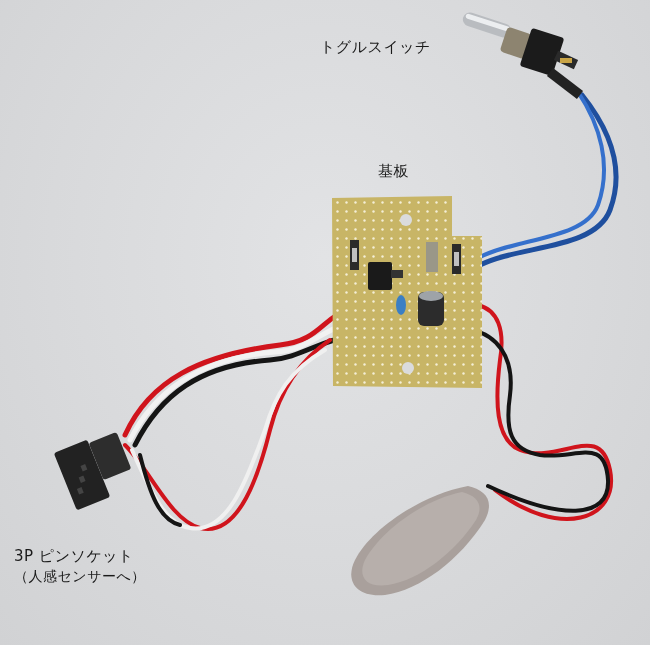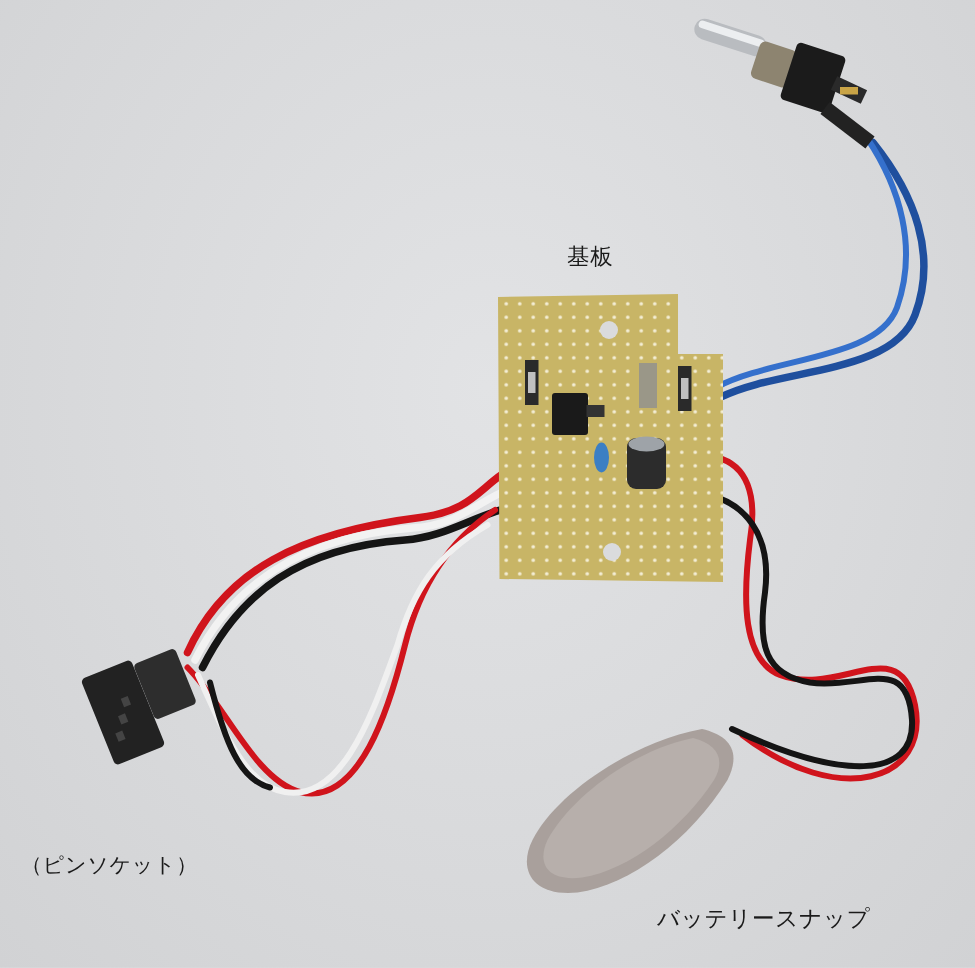--- a/index.html
+++ b/index.html
@@ -90,16 +90,17 @@
       <ellipse cx="431" cy="296" rx="12" ry="5" fill="#9ea3a8"></ellipse>
     </g>
 
     <defs>
       <pattern id="holes" width="9" height="9" patternUnits="userSpaceOnUse">
         <circle cx="4.5" cy="4.5" r="1.2" fill="#f4eed6"></circle>
       </pattern>
     </defs>
   </svg>
 
+  <div class="label" style="left:320px; top:38px;">トグルスイッチ</div>
   <div class="label" style="left:378px; top:162px;font-family:Liberation Serif, serif;">基板</div>
-  <div class="label sub" style="left:14px; top:568px;">（ピンソケット）</div>
-  <div class="label" style="left:438px; top:603px;">バッテリースナップ</div>
+  <div class="label" style="left:14px; top:547px;">3P ピンソケット</div>
+  <div class="label sub" style="left:14px; top:568px;">（人感センサーへ）</div>
 </div>
 
 </body></html>

